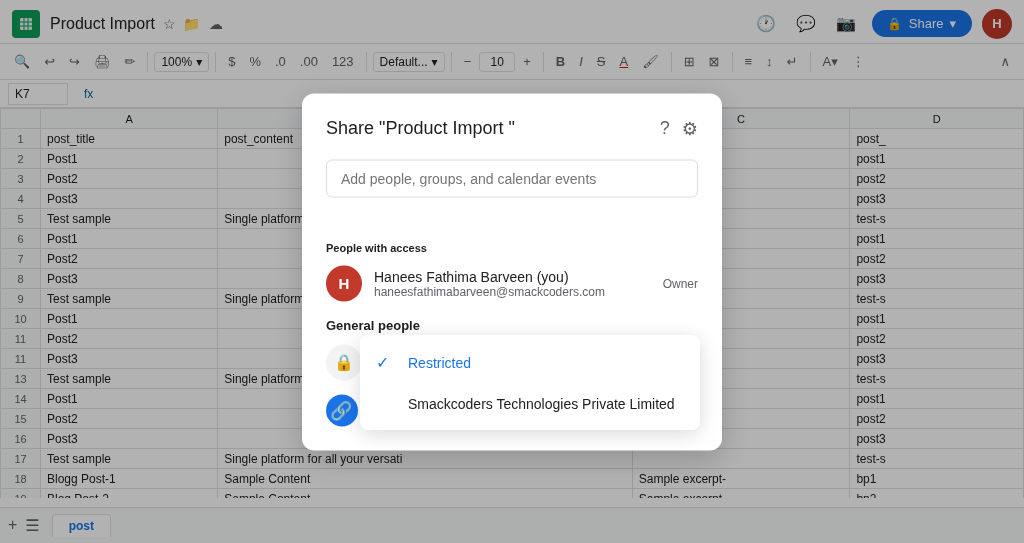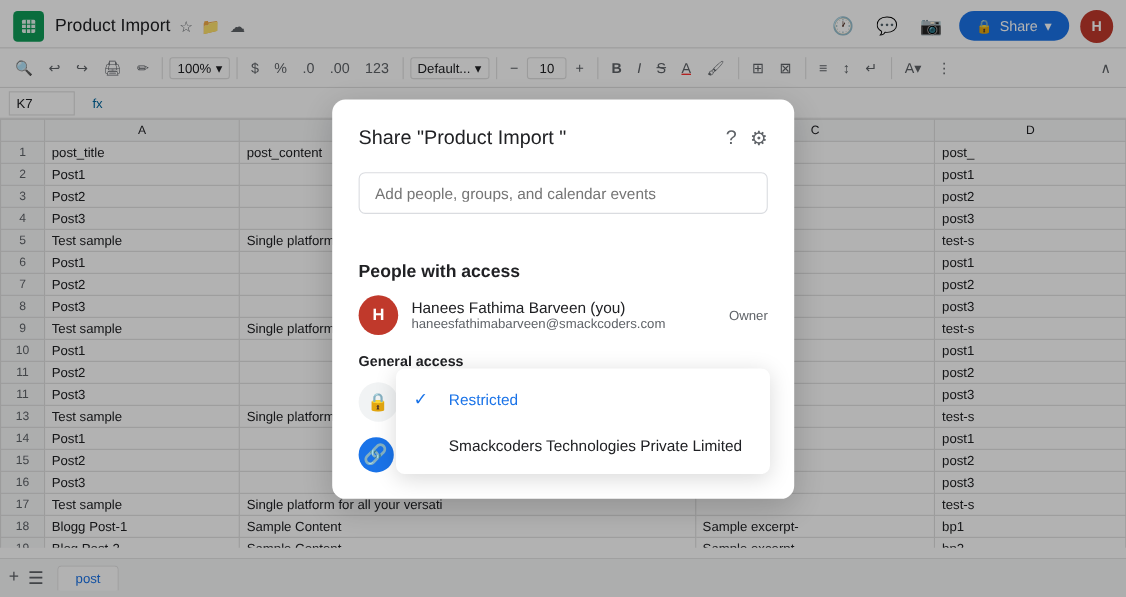--- a/index.html
+++ b/index.html
@@ -43,36 +43,36 @@
     .spreadsheet { position: relative; }
     table { border-collapse: collapse; width: 100%; font-size: 12px; }
     th { background: #f8f9fa; border: 1px solid #e0e0e0; padding: 3px 8px; font-weight: 400; color: #202124; height: 20px; min-width: 80px; text-align: center; font-size: 11px; }
     th.row-num { width: 40px; min-width: 40px; }
     td { border: 1px solid #e0e0e0; padding: 2px 6px; height: 20px; white-space: nowrap; overflow: hidden; color: #202124; font-size: 12px; }
     td.row-num { background: #f8f9fa; text-align: center; color: #5f6368; font-size: 11px; }
 
     
     .sheet-tabs { position: absolute; bottom: 0; left: 0; right: 0; height: 36px; background: #f8f9fa; border-top: 1px solid #e0e0e0; display: flex; align-items: center; padding: 0 8px; gap: 4px; }
     .sheet-tab { font-size: 12px; padding: 4px 16px; border-radius: 4px 4px 0 0; cursor: pointer; color: #202124; }
-    .sheet-tab.active { background: white; border: 1px solid #e0e0e0; border-bottom: none; color: #1a73e8; font-weight: 400; }
+    .sheet-tab.active { background: white; border: 1px solid #e0e0e0; border-bottom: none; color: #1a73e8; font-weight: 700; }
     .tab-icons { display: flex; gap: 8px; margin-right: 8px; color: #5f6368; font-size: 16px; }
 
     
     .overlay { position: absolute; top: 0; left: 0; width: 100%; height: 100%; background: rgba(0,0,0,0.3); z-index: 10; }
 
     
     .share-dialog { position: absolute; top: 50%; left: 50%; transform: translate(-50%, -50%); width: 420px; background: white; border-radius: 12px; box-shadow: 0 8px 32px rgba(0,0,0,0.2); z-index: 20; padding: 24px; }
     .dialog-header { display: flex; align-items: center; justify-content: space-between; margin-bottom: 20px; }
     .dialog-title { font-size: 18px; font-weight: 500; color: #202124; }
     .dialog-header-icons { display: flex; gap: 12px; color: #5f6368; }
     .dialog-header-icon { font-size: 18px; cursor: pointer; }
 
     .share-input { width: 100%; border: 1px solid #dadce0; border-radius: 6px; padding: 10px 14px; font-size: 14px; color: #5f6368; outline: none; margin-bottom: 20px; }
 
-    .section-title { font-size: 16px; font-weight: 600; color: #202124; margin-bottom: 12px; margin-top: 24px; }
+    .section-title { font-size: 11px; font-weight: 600; color: #202124; margin-bottom: 12px; margin-top: 24px; }
 
     .person-row { display: flex; align-items: center; gap: 12px; margin-bottom: 16px; }
     .person-avatar { width: 36px; height: 36px; border-radius: 50%; background: #c0392b; color: white; display: flex; align-items: center; justify-content: center; font-size: 15px; font-weight: 600; flex-shrink: 0; }
     .person-info { flex: 1; }
     .person-name { font-size: 14px; color: #202124; }
     .person-email { font-size: 12px; color: #5f6368; }
     .person-role { font-size: 12px; color: #5f6368; }
 
     .general-access-title { font-size: 13px; font-weight: 600; color: #202124; margin-bottom: 12px; }
     .access-row { display: flex; align-items: center; gap: 10px; }
@@ -357,21 +357,21 @@
 
   <div class="person-row">
     <div class="person-avatar">H</div>
     <div class="person-info">
       <div class="person-name">Hanees Fathima Barveen (you)</div>
       <div class="person-email">haneesfathimabarveen@smackcoders.com</div>
     </div>
     <div class="person-role">Owner</div>
   </div>
 
-  <div class="general-access-title">General access</div>
+  <div class="general-access-title">General people</div>
 
   <div class="access-row">
     <div class="lock-circle">🔒</div>
     <div class="access-label">
       <span>Restricted</span>
       <span class="dropdown-arrow">▾</span>
     </div>
   </div>
 
   

